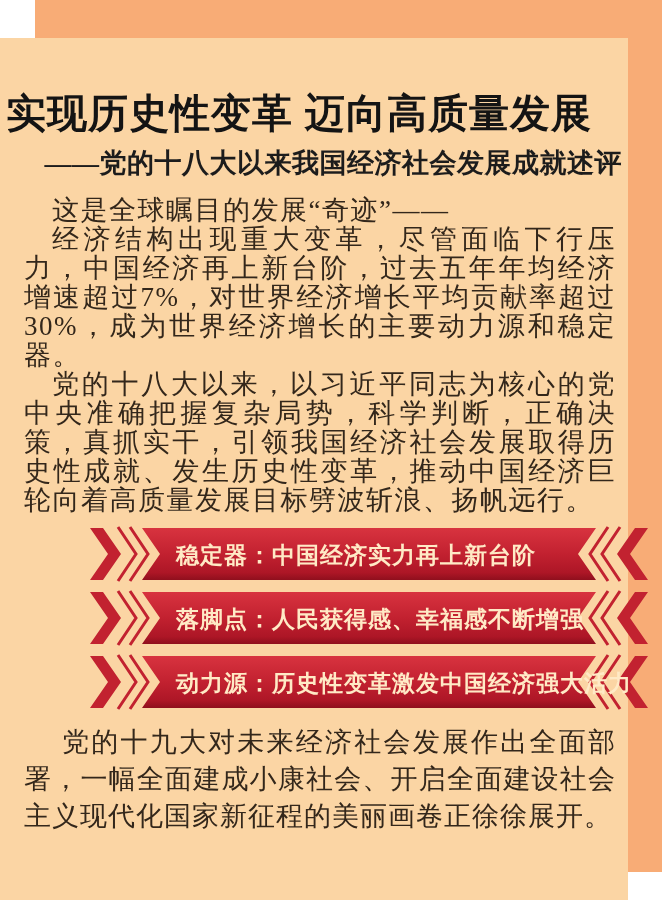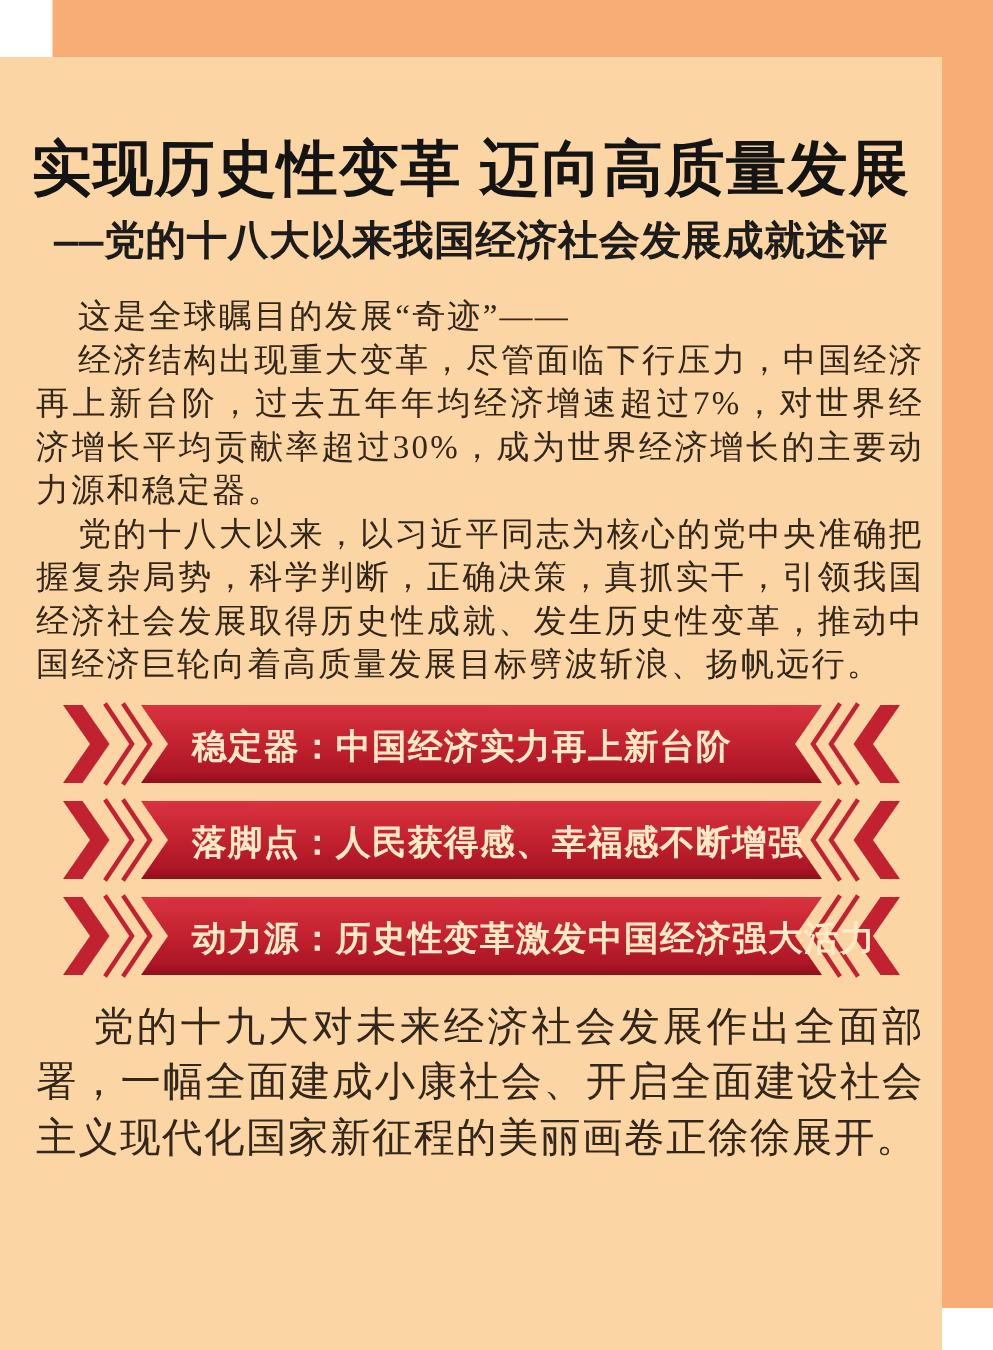--- a/index.html
+++ b/index.html
@@ -11,42 +11,41 @@
   .bg-orange{
     position:absolute;left:35px;top:0;width:627px;height:872px;
     background:#f8ac76;
   }
   .card{
     position:absolute;left:0;top:38px;width:628px;height:862px;
     background:#fbd5a4;
   }
   .title{
     margin:52px 6px 0 6px;
-    text-align:center;
     font-size:40px;line-height:46px;font-weight:bold;
     color:#141414;letter-spacing:1px;
     font-family:"Liberation Sans", sans-serif;
   }
   .subtitle{
     margin:12px 6px 0 6px;
-    text-align:center;
+    text-align:right;
     font-size:27px;line-height:30px;font-weight:bold;
     color:#1c1c1c;letter-spacing:0.5px;
-    font-family:Liberation Mono, monospace;
+    font-family:Liberation Serif, serif;
   }
   .body-text{
     margin:18px 0 0 0;
     padding:0 12px 0 24px;
     font-family:"Liberation Serif", serif;
-    font-size:22px;line-height:29px;letter-spacing:1.5px;
+    font-size:27px;line-height:29px;letter-spacing:1.5px;
     color:#33271b;
     text-align:justify;
   }
   .body-text p{margin:0;text-indent:28px;}
-  .ribbons{margin-top:11px;}
+  .ribbons{margin-top:11px;padding-left:48px;}
   .ribbon{
     height:56px;margin:0 0 8px 42px;width:558px;
   }
   .closing{
     margin:14px 0 0 0;
     padding:0 12px 0 24px;
     font-family:"Liberation Serif", serif;
     font-size:27px;line-height:37px;letter-spacing:1px;
     color:#33271b;
     text-align:justify;

